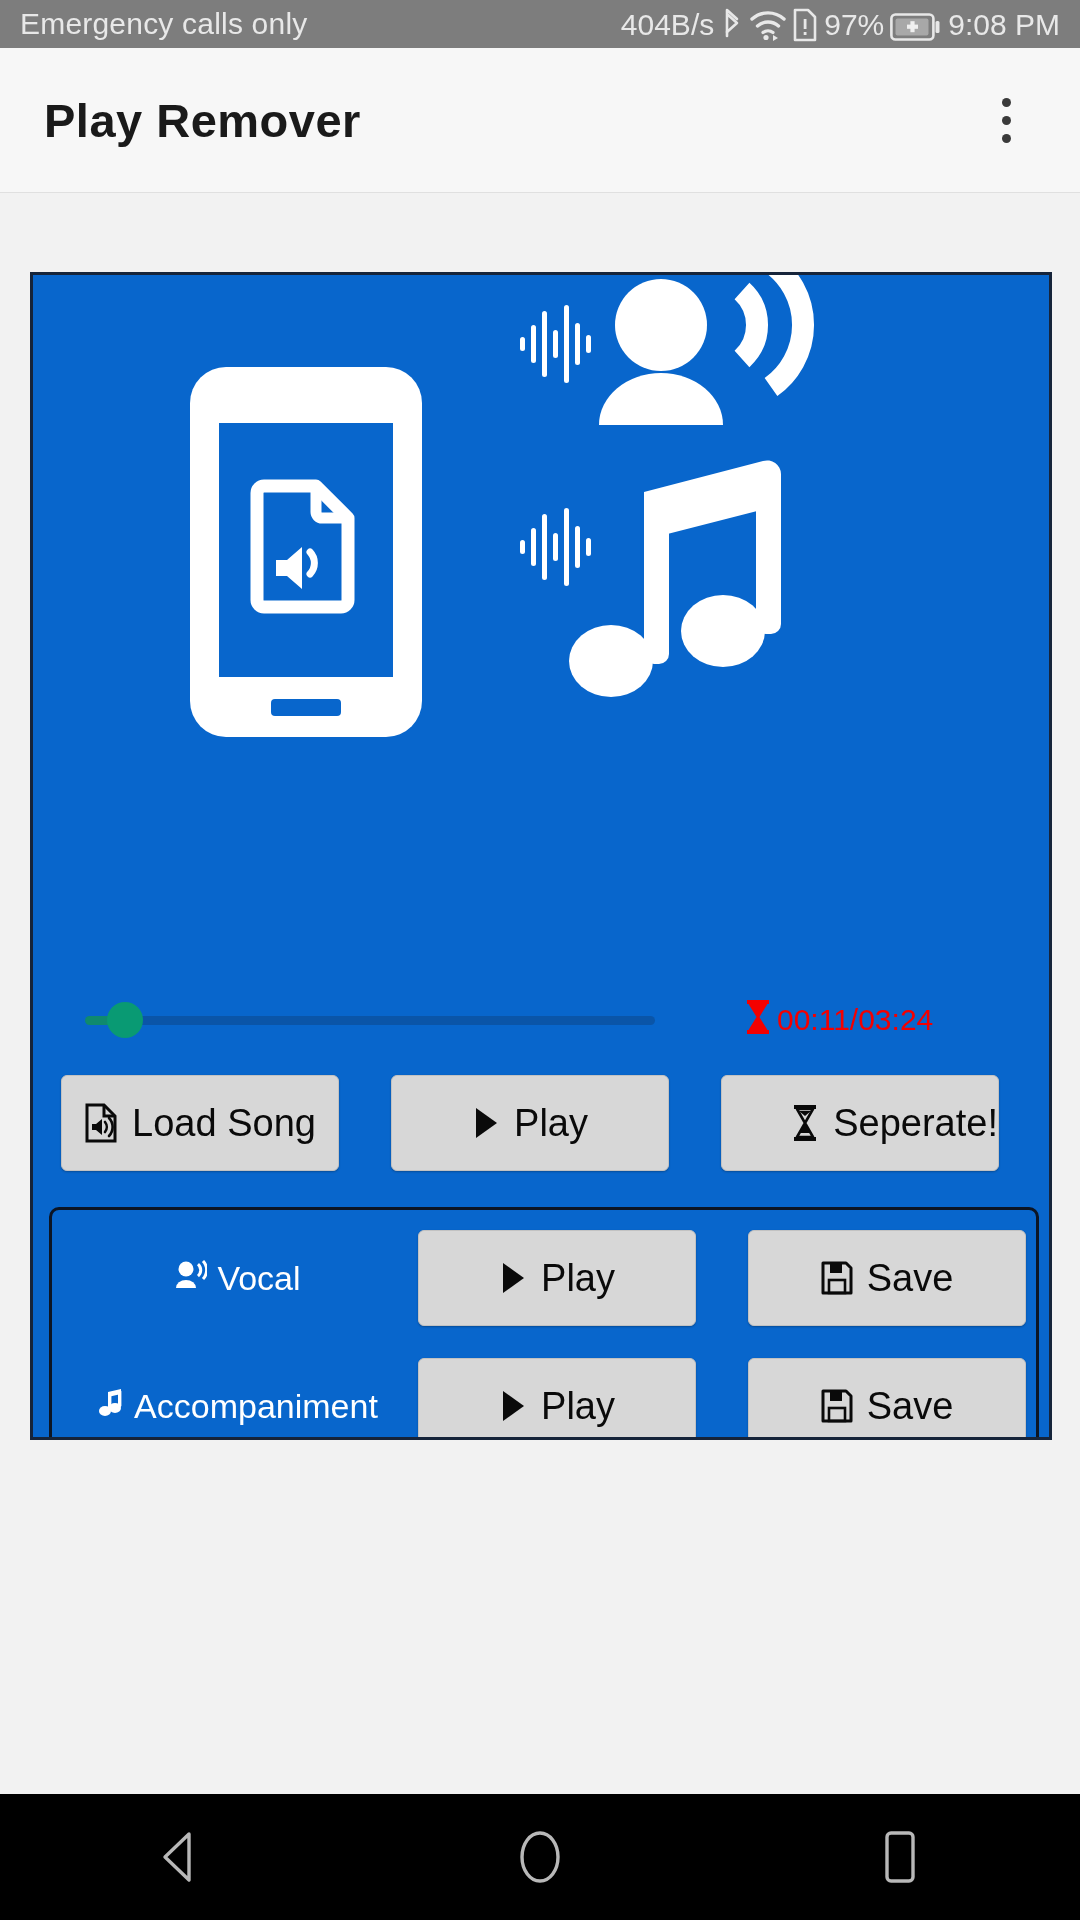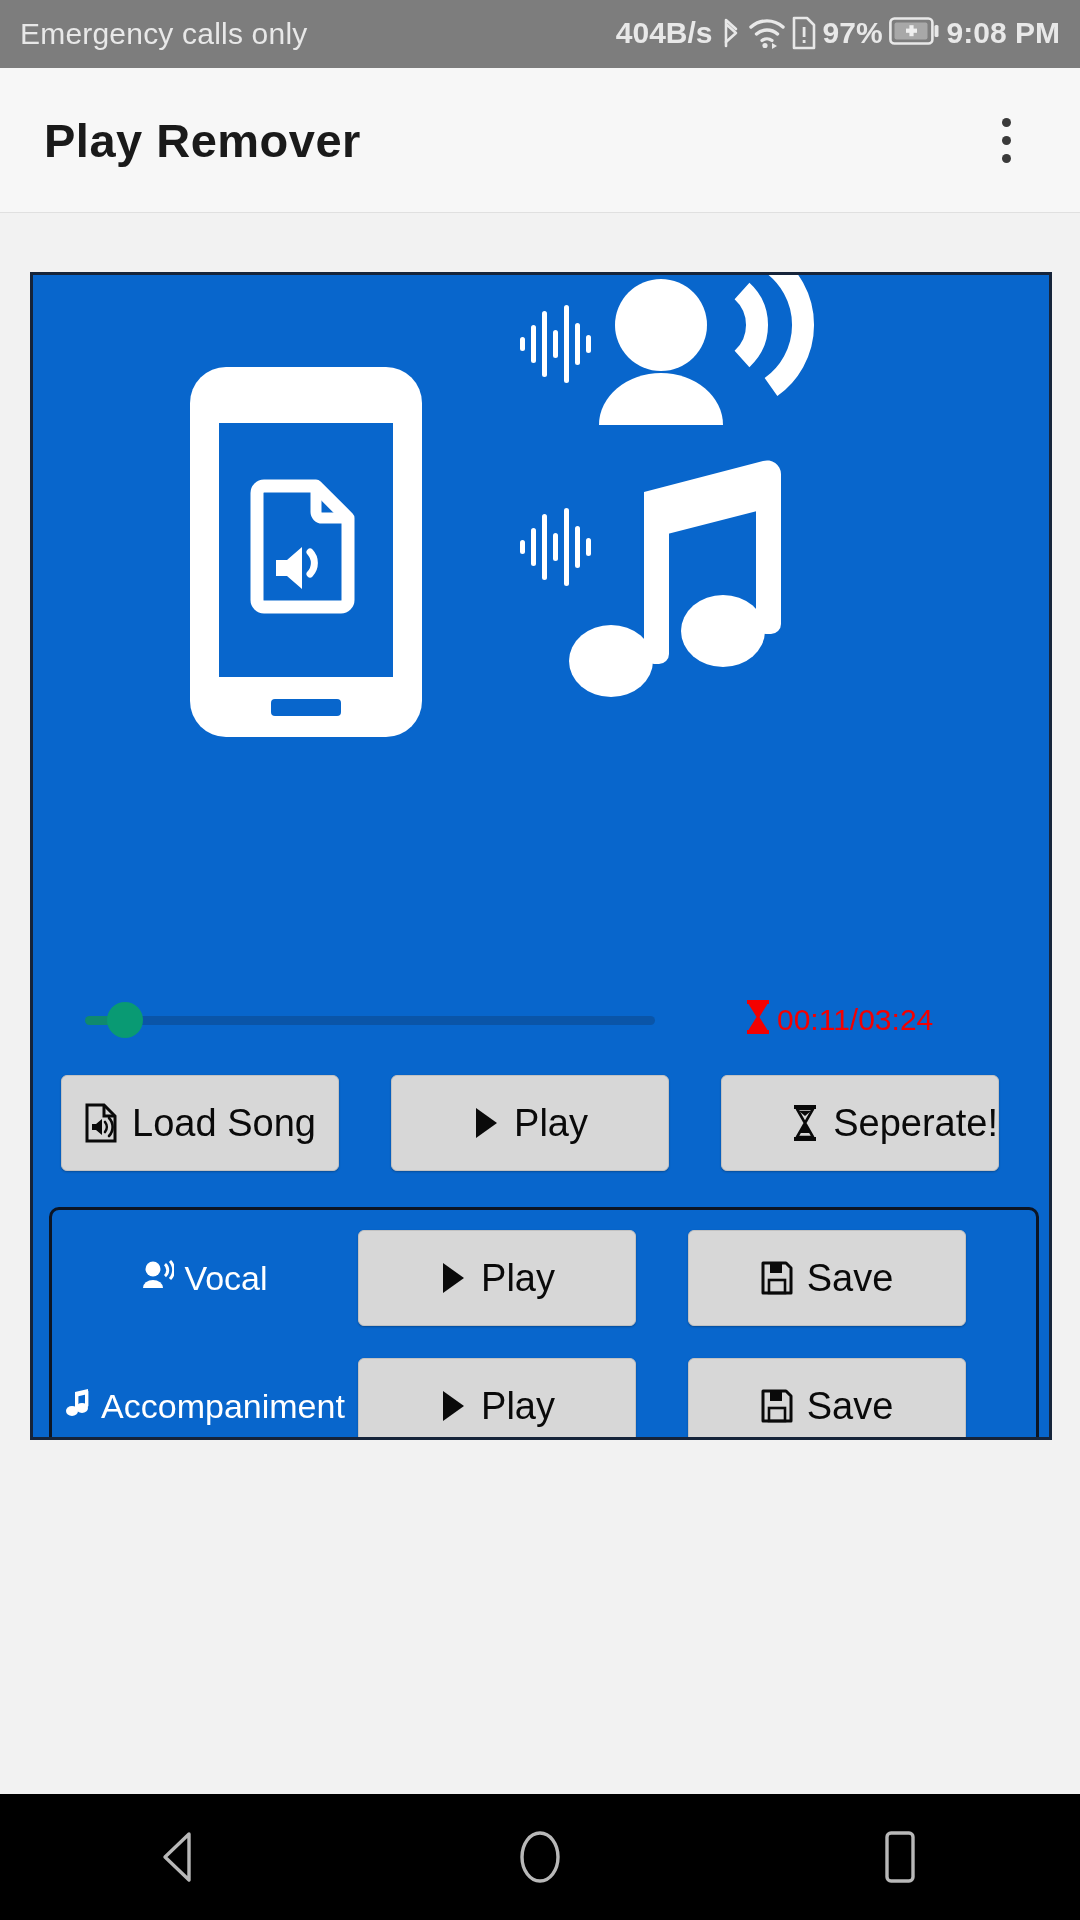--- a/index.html
+++ b/index.html
@@ -5,29 +5,29 @@
   * { box-sizing: border-box; margin: 0; padding: 0; }
   html, body {
     width: 1080px; height: 1920px;
     background: #f2f2f2;
     font-family: "Liberation Sans", sans-serif;
     overflow: hidden;
   }
 
   
   #status-bar {
-    height: 68px; width: 1080px;
+    height: 48px; width: 1080px;
     background: #7d7d7d;
     display: flex; align-items: center;
     padding: 16px 20px;
     color: #e8e8e8;
   }
   #status-carrier { font-size: 30px; letter-spacing: .2px; }
   #status-right {
-    margin-left: auto; display: flex; align-items: flex-start; gap: 6px; font-weight: bold;
+    margin-left: auto; display: flex; align-items: flex-end; gap: 6px;
   }
   #status-right .sb-text { font-size: 30px; color: #e8e8e8; }
   .sb-icon { display: flex; align-items: center; }
 
   
   #app-bar {
     height: 145px; width: 1080px;
     background: #f7f7f7;
     display: flex; align-items: center;
     padding: 0 44px;
@@ -110,22 +110,22 @@
     border: 3px solid #0c1524;
     border-radius: 10px;
   }
   .track-row {
     position: absolute; left: 0; width: 984px; height: 96px;
     display: flex; align-items: center;
   }
   #track-row-vocal { top: 20px; }
   #track-row-accomp { top: 148px; }
   .track-label {
-    width: 306px; display: flex; align-items: center; justify-content: center;
-    gap: 10px; color: #ffffff; font-size: 34px;
+    width: 360px; display: flex; align-items: center; justify-content: center;
+    gap: 10px; color: #ffffff; font-size: 34px; margin-left: 6px;
   }
   .track-row .btn { height: 96px; width: 278px; }
   .track-row .btn.second { margin-left: 52px; }
 
   
   #nav-bar {
     position: absolute; left: 0; top: 1794px;
     width: 1080px; height: 126px;
     background: #000000;
     display: flex; align-items: center; justify-content: space-around;

